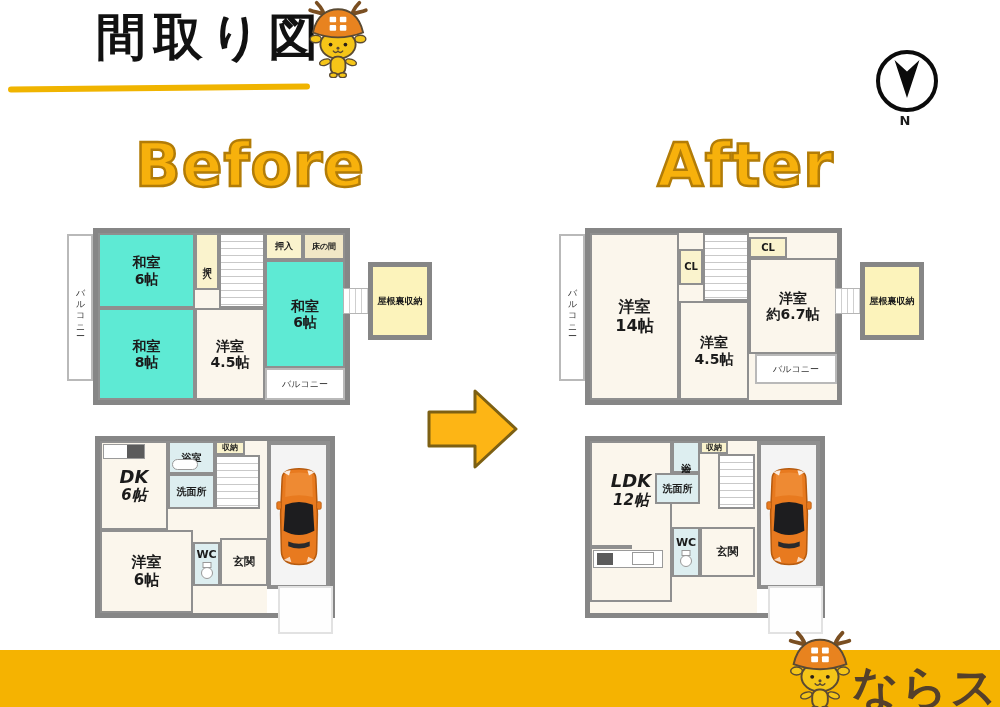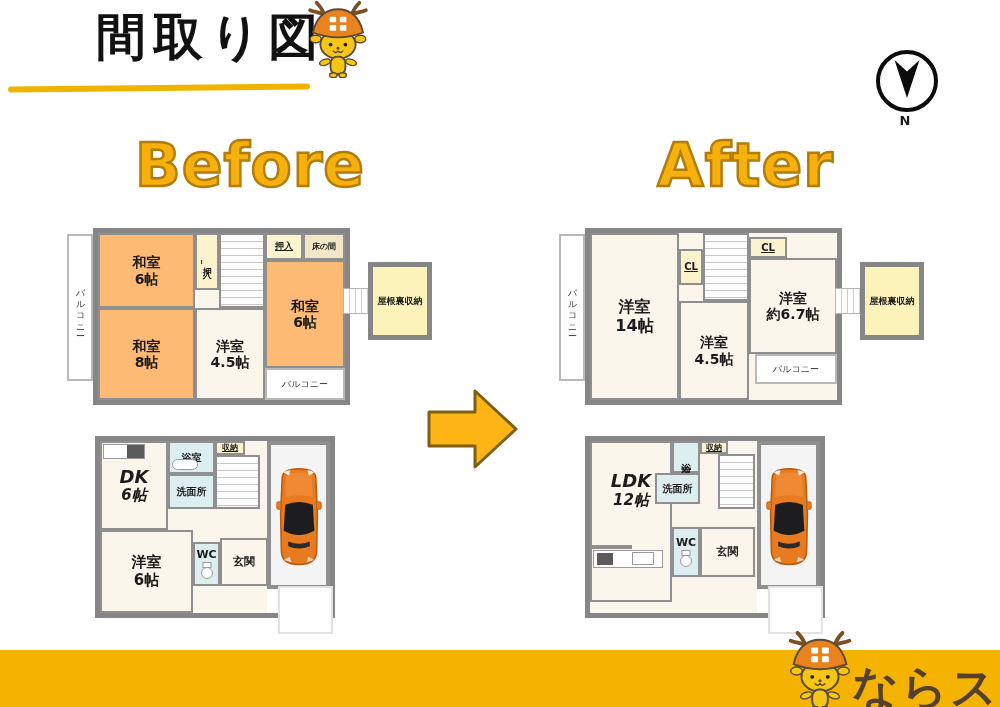--- a/index.html
+++ b/index.html
@@ -13,21 +13,21 @@
   .compass-dart{position:absolute;left:50%;top:6px;width:26px;height:38px;margin-left:-13px;
                 background:#0b0b0b;clip-path:polygon(50% 100%,2% 0%,50% 30%,98% 0%);}
   .compass-n{display:block;text-align:center;font-weight:700;font-size:13px;margin-top:1px;}
   .headline{font-size:60px;font-weight:800;text-align:center;color:#F7B10C;
             -webkit-text-stroke:2.5px #B27C07;letter-spacing:1px;}
   
   .plan-main{border:5px solid #868686;background:#FBF6EC;}
   .room{position:absolute;box-sizing:border-box;border:2px solid #8f8f8f;display:flex;
         flex-direction:column;align-items:center;justify-content:center;line-height:1.15;
         font-weight:700;text-align:center;}
-  .green{background:#fdba74;} .cream{background:#FBF6EC;} .yellow{background:#FAF3CD;text-decoration:underline;}
+  .green{background:#5eead4;} .cream{background:#FBF6EC;} .yellow{background:#FAF3CD;}
   .beige{background:#F1E7C6;} .cyan{background:#DDEEF0;}
   .fs16{font-size:16px;} .fs15{font-size:15px;} .fs14{font-size:14px;} .fs11{font-size:11px;}
   .fs10{font-size:10px;} .fs9{font-size:9px;} .fs8{font-size:8px;} .fs18{font-size:18px;font-style:italic;}
   .vtext{writing-mode:vertical-rl;letter-spacing:2px;}
   .balcony{position:absolute;box-sizing:border-box;border:2px solid #b9b9b9;background:#fff;
            display:flex;align-items:center;justify-content:center;font-weight:400;color:#333;}
   .stairs{position:absolute;box-sizing:border-box;border:2px solid #8f8f8f;background:
           repeating-linear-gradient(180deg,#ffffff 0 6px,#c9c9c9 6px 7px);}
   .attic{border:5px solid #868686;background:#FCF3BB;display:flex;align-items:center;
          justify-content:center;font-weight:700;font-size:9px;}

